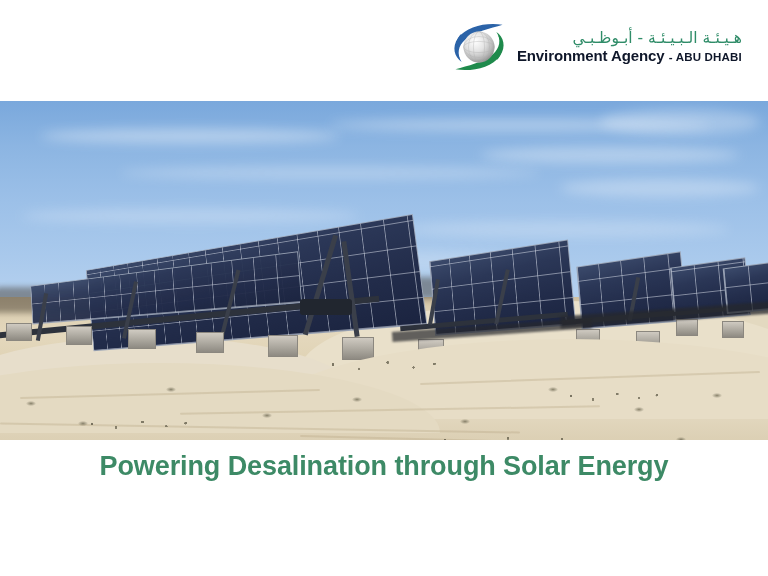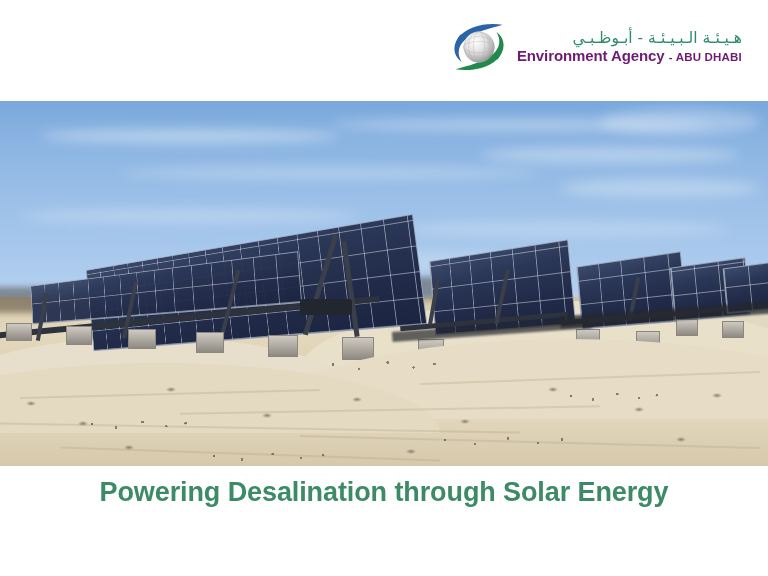--- a/index.html
+++ b/index.html
@@ -59,21 +59,21 @@
     letter-spacing: 0.5px;
     text-align: right;
     direction: rtl;
     white-space: nowrap;
     font-family: "DejaVu Sans", sans-serif;
     margin-bottom: 2px;
   }
 
   .logo-english {
     font-size: 15px;
-    color: #701a75;
+    color: #0f172a;
     font-weight: bold;
     white-space: nowrap;
     letter-spacing: -0.1px;
   }
   .logo-english .small {
     font-size: 11.5px;
     letter-spacing: 0.2px;
   }
 
   
@@ -200,21 +200,21 @@
   }
   .torque-tube {
     position: absolute;
     background: #2d323c;
   }
 
   
   .caption {
     position: absolute;
     left: 0;
-    top: 466px;
+    top: 440px;
     width: 768px;
     height: 110px;
     background: #ffffff;
   }
 
   .title {
     position: absolute;
     left: 0;
     top: 11px;
     width: 768px;

